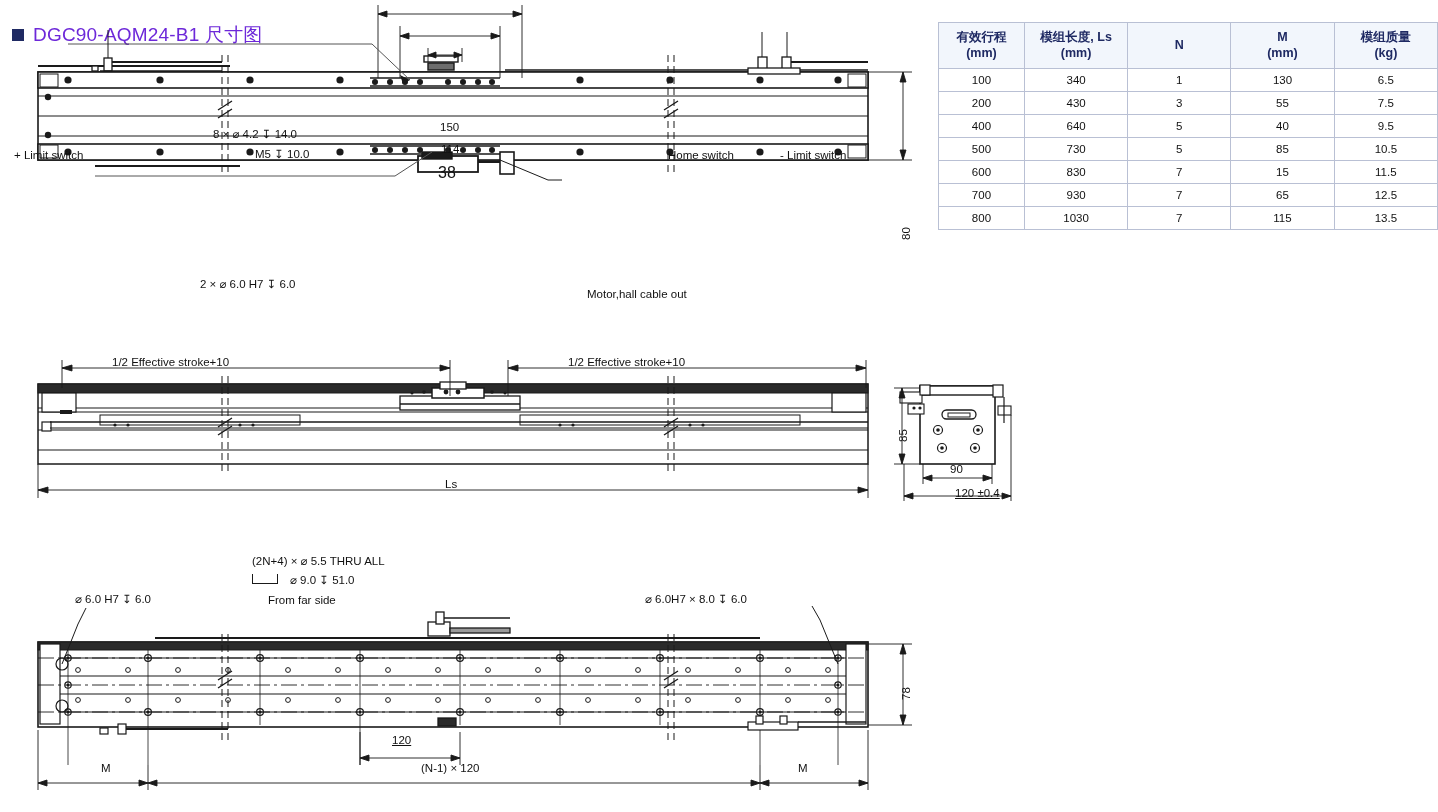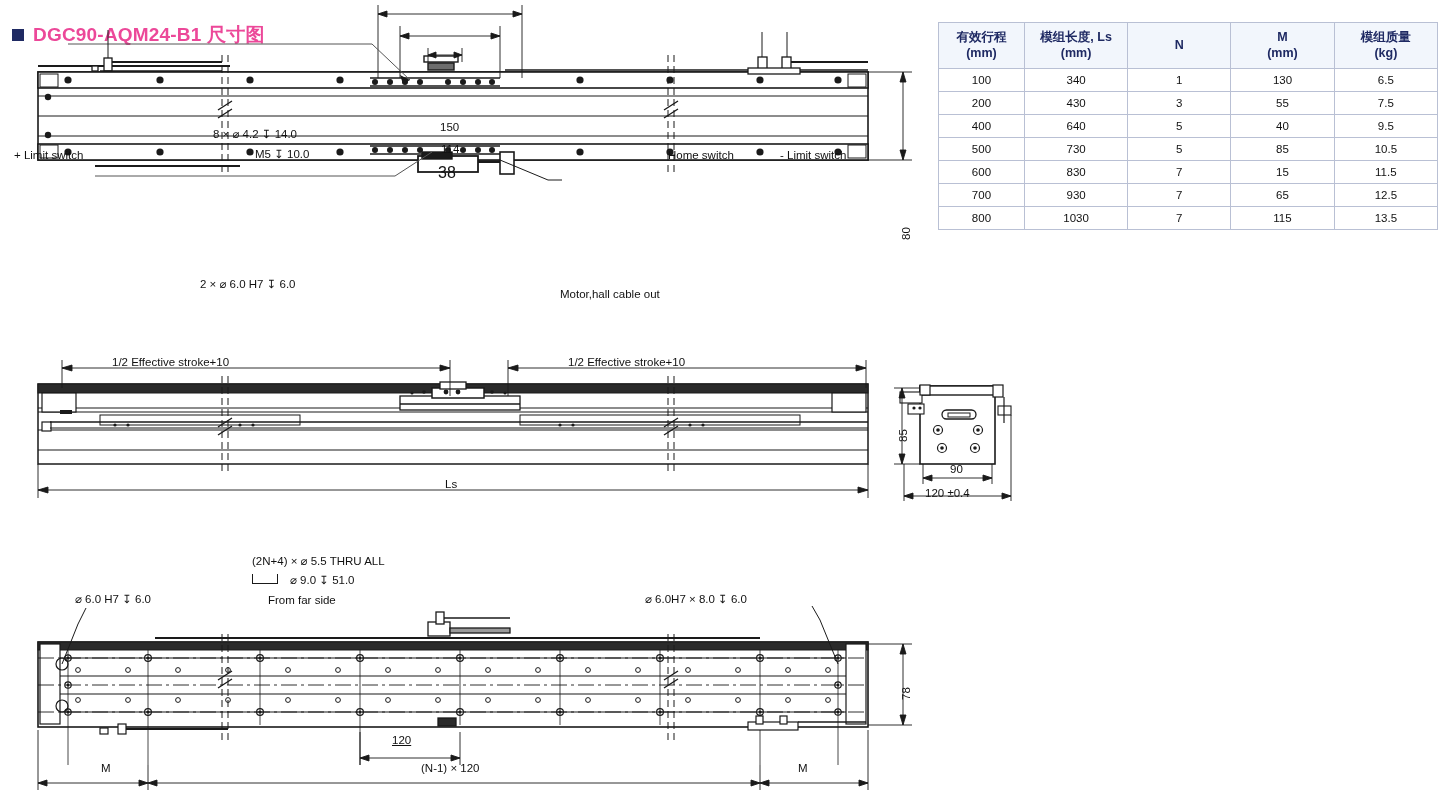--- a/index.html
+++ b/index.html
@@ -2,21 +2,21 @@
 <html><head>
 <meta charset="utf-8">
 <style>
   html,body{margin:0;padding:0;background:#ffffff;}
   body{width:1438px;height:812px;position:relative;overflow:hidden;
        font-family:"Liberation Sans","DejaVu Sans",sans-serif;color:#111;}
   .abs{position:absolute;}
   
   #title-row{left:12px;top:22px;display:flex;align-items:center;gap:9px;}
   #title-marker{width:12px;height:12px;background:#1f2a63;}
-  #title-text{font-size:19px;font-weight:700;color:#ec4899;letter-spacing:.2px;white-space:nowrap;}
+  #title-text{font-size:19px;font-weight:400;color:#6d28d9;letter-spacing:.2px;white-space:nowrap;}
   
   #spec-table{left:938px;top:22px;border-collapse:collapse;font-size:11.5px;}
   #spec-table th,#spec-table td{border:1px solid #b9c0d4;text-align:center;}
   #spec-table th{color:#1f2a63;font-weight:700;background:#f2f6fc;
       font-size:12.5px;line-height:1.25;padding:7px 4px;}
   #spec-table td{padding:5px 4px;color:#111;font-size:11.5px;}
   #spec-table{border:1.6px solid #31407c;}
   #spec-table tbody tr:first-child td{border-top:1.4px solid #31407c;}
   .thw1{width:78px;} .thw2{width:96px;} .thw3{width:96px;} .thw4{width:96px;} .thw5{width:96px;}
   
@@ -275,21 +275,21 @@
   </g>
 </svg>
 </div>
 
 <div class="abs lbl" style="left:14px;top:148px;">+ Limit switch</div>
 <div class="abs lbl" style="left:668px;top:148px;">Home switch</div>
 <div class="abs lbl" style="left:780px;top:148px;">- Limit switch</div>
 <div class="abs lbl" style="left:213px;top:127px;">8 ×  ⌀ 4.2  ↧ 14.0</div>
 <div class="abs lbl" style="left:255px;top:147px;">M5  ↧ 10.0</div>
 <div class="abs lbl" style="left:200px;top:277px;">2 ×  ⌀ 6.0 H7  ↧ 6.0</div>
-<div class="abs lbl" style="left:560px;top:287px;">Motor,hall cable out</div>
+<div class="abs lbl" style="left:587px;top:287px;">Motor,hall cable out</div>
 <div class="abs lbl" style="left:440px;top:120px;">150</div>
 <div class="abs lbl" style="left:441px;top:142px;">114</div>
 <div class="abs lbl sm" style="left:438px;top:163px;">38</div>
 <div class="abs vlbl" style="left:900px;top:240px;">80</div>
 
 <div class="abs" style="left:0;top:352px;">
 <svg width="930" height="160" viewBox="0 0 930 160">
   <g stroke="#1a1a1a" fill="none">
     <rect x="38" y="32" width="830" height="80" stroke-width="1.5"></rect>
     <rect x="38" y="32" width="830" height="9" fill="#2a2a2a" stroke="#1a1a1a"></rect>
@@ -421,21 +421,21 @@
     <line x1="24" y1="96" x2="24" y2="133"></line>
     <line x1="131" y1="47" x2="131" y2="133"></line>
     <line x1="24" y1="128" x2="131" y2="128"></line>
     <path d="M24 128 l9 -3 v6 z"></path>
         <path d="M131 128 l-9 -3 v6 z"></path>
   </g>
 </svg>
 </div>
 <div class="abs vlbl" style="left:897px;top:442px;">85</div>
 <div class="abs lbl" style="left:950px;top:462px;">90</div>
-<div class="abs lbl" style="left:925px;top:486px;">120   ±0.4</div>
+<div class="abs lbl" style="left:955px;top:486px;text-decoration:underline;">120   ±0.4</div>
 
 <div class="abs" style="left:0;top:600px;">
 <svg width="930" height="200" viewBox="0 0 930 200">
   <g stroke="#1a1a1a" fill="none">
     <rect x="38" y="42" width="830" height="85" stroke-width="1.6"></rect>
     <rect x="38" y="42" width="830" height="8" fill="#2a2a2a" stroke="#1a1a1a"></rect>
     <rect x="40" y="44" width="20" height="80" fill="#fff" stroke-width="1.2"></rect>
     <rect x="846" y="44" width="20" height="80" fill="#fff" stroke-width="1.2"></rect>
     <line x1="60" y1="58" x2="846" y2="58" stroke-width="1.1"></line>
     <line x1="60" y1="112" x2="846" y2="112" stroke-width="1.1"></line>

